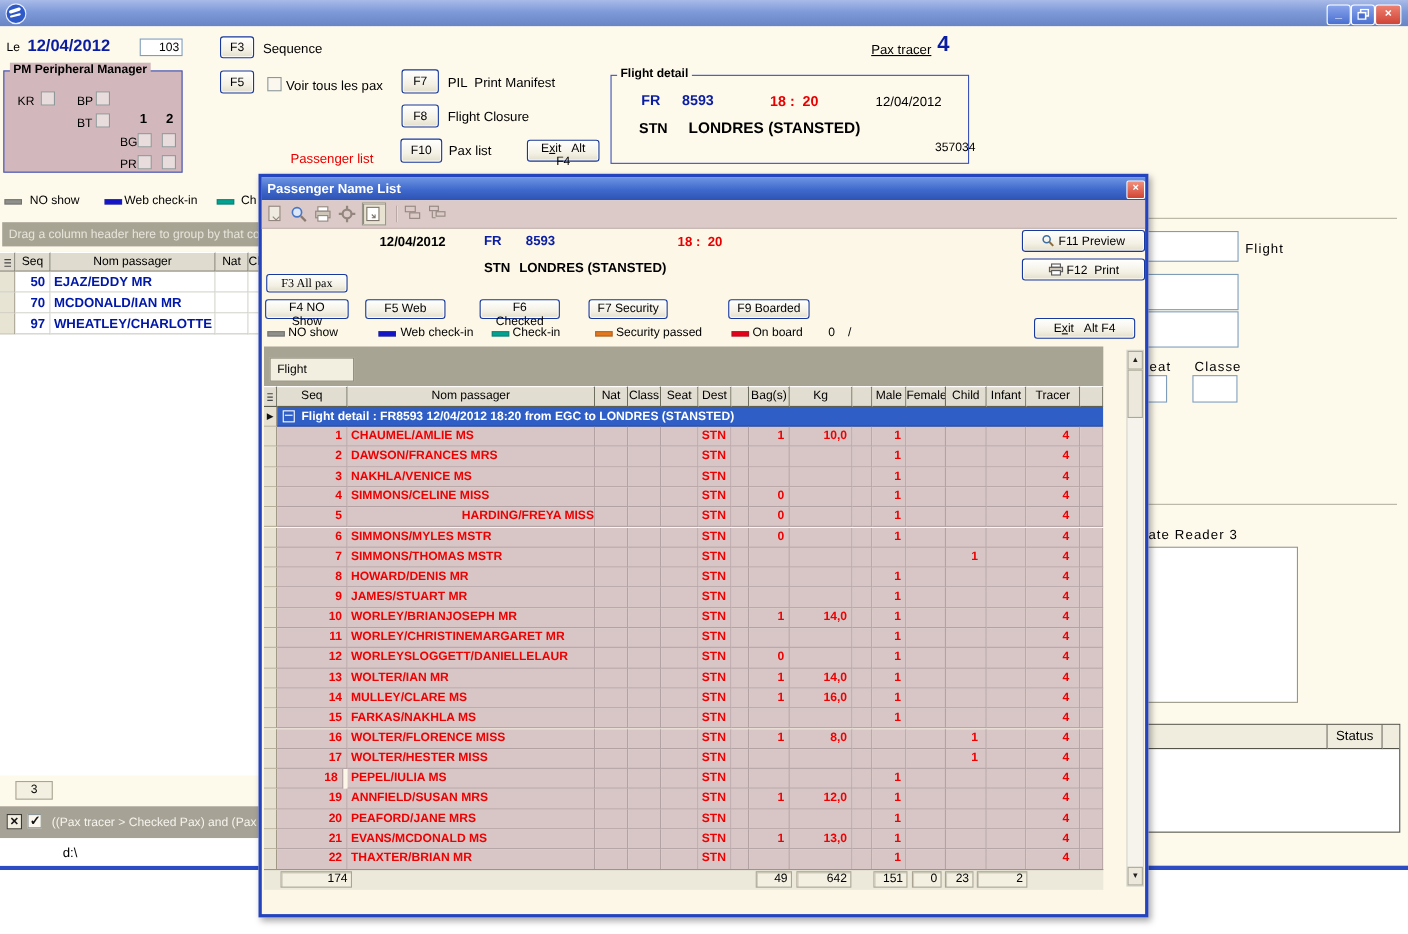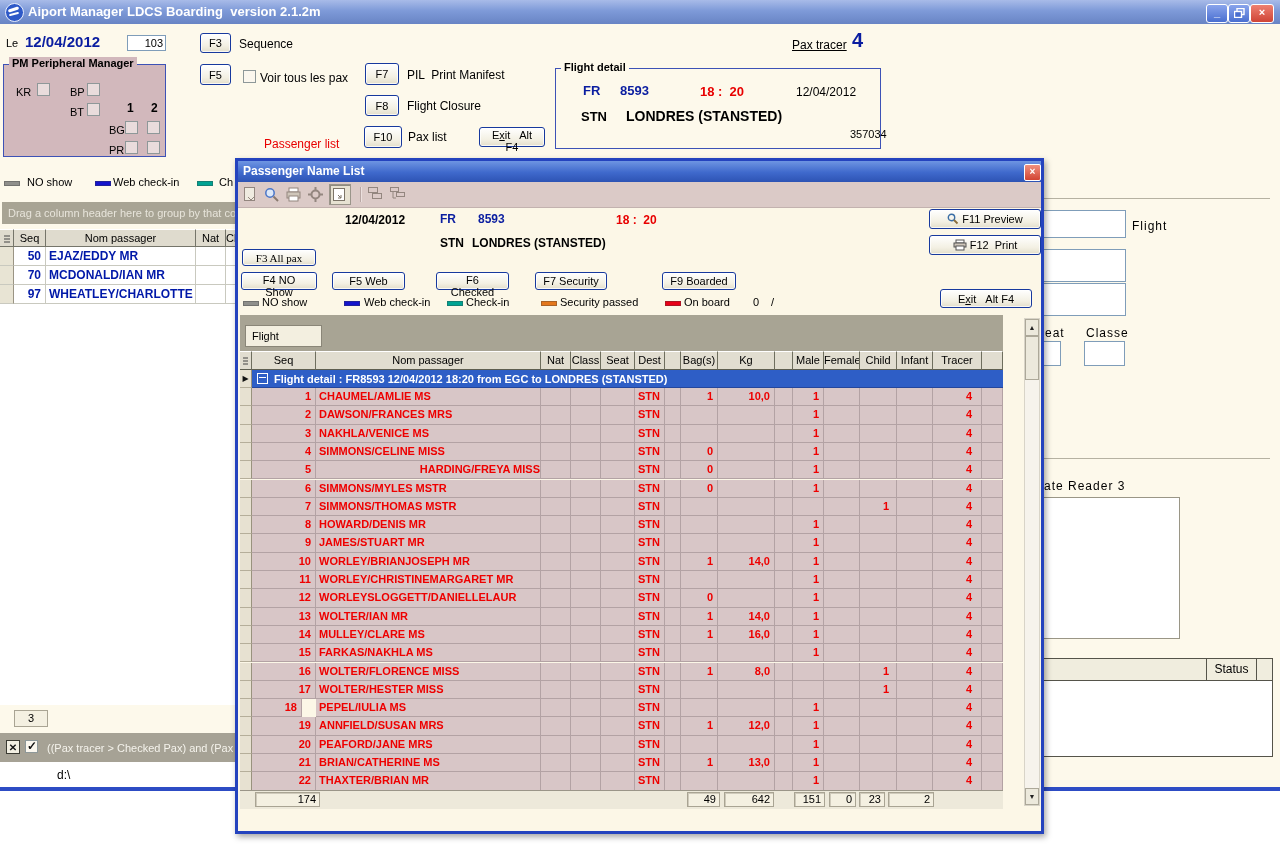--- a/index.html
+++ b/index.html
@@ -79,21 +79,20 @@
   .u{text-decoration:underline;}
   .altgap{margin-left:9px;}
 </style>
 </head>
 <body>
 
 <div id="root">
 
   <div class="abs titlebar">
     <span class="abs appicon"></span>
-    <span class="abs title-text ws">Aiport Manager LDCS Boarding  version 2.1.2m</span>
     <span class="abs winbtn" style="left:1206px;">_</span>
     <span class="abs winbtn" style="left:1228px;">
       <svg width="11" height="10" style="margin-top:3px">
           <rect x="3" y="0.5" width="7" height="6" fill="none" stroke="#fff" stroke-width="1.4"></rect>
           <rect x="0.5" y="3.5" width="7" height="6" fill="#4a6fd0" stroke="#fff" stroke-width="1.4"></rect>
         </svg>
     </span>
     <span class="abs winbtn close" style="left:1250px;">×</span>
   </div>
 
@@ -695,21 +694,21 @@
           <div class="g-cell" style="left: 535px; width: 18px;"></div>
           <div class="g-cell r" style="left: 553px; width: 31px;"></div>
           <div class="g-cell r" style="left: 584px; width: 36px;"></div>
           <div class="g-cell r chd" style="left: 620px; width: 37px;">1</div>
           <div class="g-cell r" style="left: 657px; width: 36px;"></div>
           <div class="g-cell r trc" style="left: 693px; width: 49px;">4</div>
           <div class="g-cell" style="left: 742px; width: 21px;"></div>
         </div>
         <div class="g-row" style="top: 348.1px;">
           <div class="g-cell gut" style="left: 0px; width: 12px;"></div>
-          <div class="g-cell r" style="left: 12px; width: 50px;">18</div>
+          <div class="g-cell r" style="left: 12px; width: 60px;">18</div>
           <div class="g-cell l" style="left: 76px; width: 225px;">PEPEL/IULIA MS</div>
           <div class="g-cell" style="left: 301px; width: 30px;"></div>
           <div class="g-cell" style="left: 331px; width: 30px;"></div>
           <div class="g-cell" style="left: 361px; width: 34px;"></div>
           <div class="g-cell l" style="left: 395px; width: 30px;">STN</div>
           <div class="g-cell" style="left: 425px; width: 16px;"></div>
           <div class="g-cell r" style="left: 441px; width: 37px;"></div>
           <div class="g-cell r" style="left: 478px; width: 57px;"></div>
           <div class="g-cell" style="left: 535px; width: 18px;"></div>
           <div class="g-cell r" style="left: 553px; width: 31px;">1</div>
@@ -753,21 +752,21 @@
           <div class="g-cell r" style="left: 553px; width: 31px;">1</div>
           <div class="g-cell r" style="left: 584px; width: 36px;"></div>
           <div class="g-cell r chd" style="left: 620px; width: 37px;"></div>
           <div class="g-cell r" style="left: 657px; width: 36px;"></div>
           <div class="g-cell r trc" style="left: 693px; width: 49px;">4</div>
           <div class="g-cell" style="left: 742px; width: 21px;"></div>
         </div>
         <div class="g-row" style="top: 403px;">
           <div class="g-cell gut" style="left: 0px; width: 12px;"></div>
           <div class="g-cell r" style="left: 12px; width: 64px;">21</div>
-          <div class="g-cell l" style="left: 76px; width: 225px;">BRIAN/CATHERINE MS</div>
+          <div class="g-cell l" style="left: 76px; width: 225px;">EVANS/MCDONALD MS</div>
           <div class="g-cell" style="left: 301px; width: 30px;"></div>
           <div class="g-cell" style="left: 331px; width: 30px;"></div>
           <div class="g-cell" style="left: 361px; width: 34px;"></div>
           <div class="g-cell l" style="left: 395px; width: 30px;">STN</div>
           <div class="g-cell" style="left: 425px; width: 16px;"></div>
           <div class="g-cell r" style="left: 441px; width: 37px;">1</div>
           <div class="g-cell r" style="left: 478px; width: 57px;">13,0</div>
           <div class="g-cell" style="left: 535px; width: 18px;"></div>
           <div class="g-cell r" style="left: 553px; width: 31px;">1</div>
           <div class="g-cell r" style="left: 584px; width: 36px;"></div>

